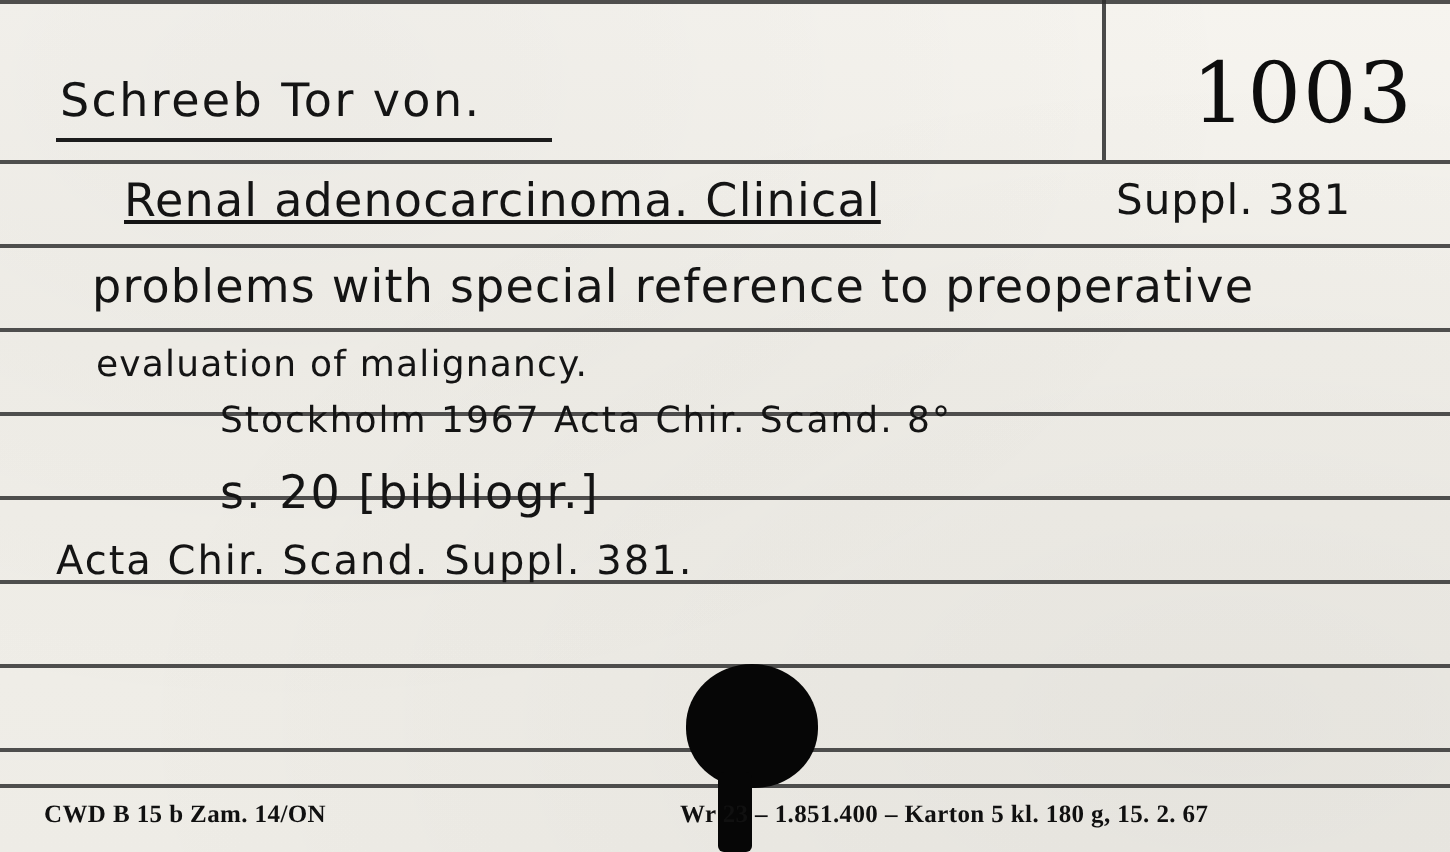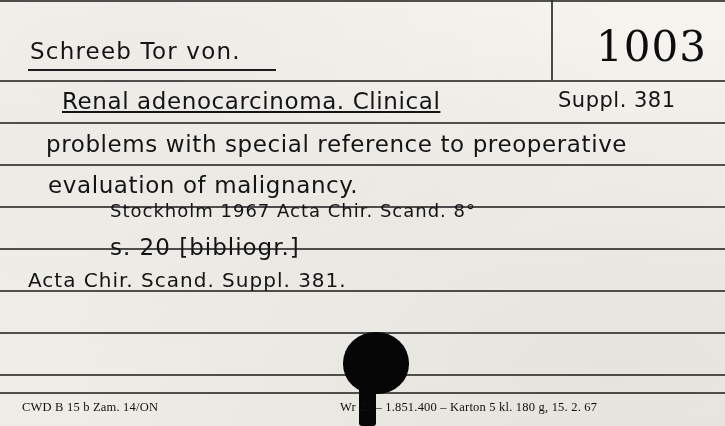--- a/index.html
+++ b/index.html
@@ -75,21 +75,21 @@
   }
   #title2 {
     left: 34px;
     top: 131px;
     font-size: 23px;
     margin-left: 12px;
   }
   #title3 {
     left: 48px;
     top: 172px;
-    font-size: 23px;
+    font-size: 18px;
   }
   #imprint1 {
     left: 110px;
     top: 200px;
     font-size: 18px;
     letter-spacing: 1px;
   }
   #imprint2 {
     left: 110px;
     top: 234px;
@@ -136,21 +136,21 @@
     width: 17px;
     height: 40px;
     background: #060606;
     border-radius: 3px;
   }
   
   .footer {
     position: absolute;
     bottom: 11px;
     font-family: "Liberation Serif", serif;
-    font-weight: 400;
+    font-weight: 700;
     font-size: 12.5px;
     color: #101010;
     letter-spacing: 0.2px;
     white-space: nowrap;
   }
   #footer-left { left: 22px; }
   #footer-right { left: 340px; }
 </style>
 </head>
 <body>

